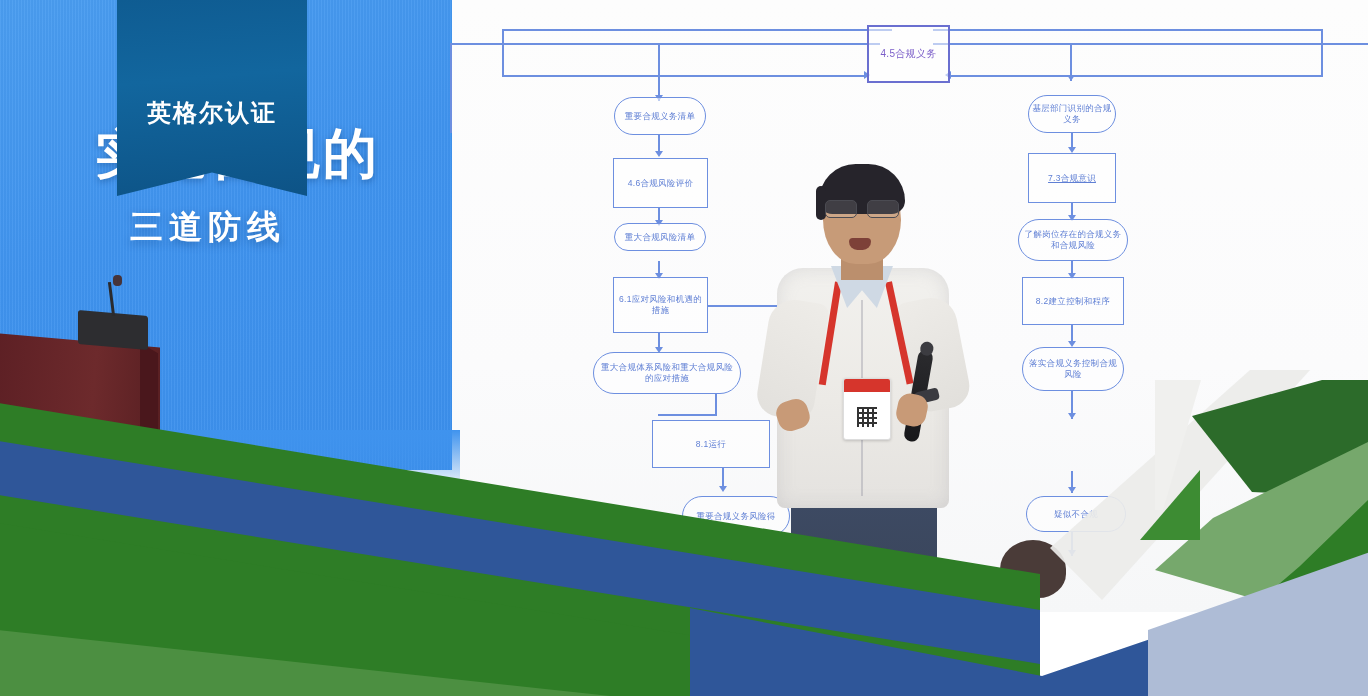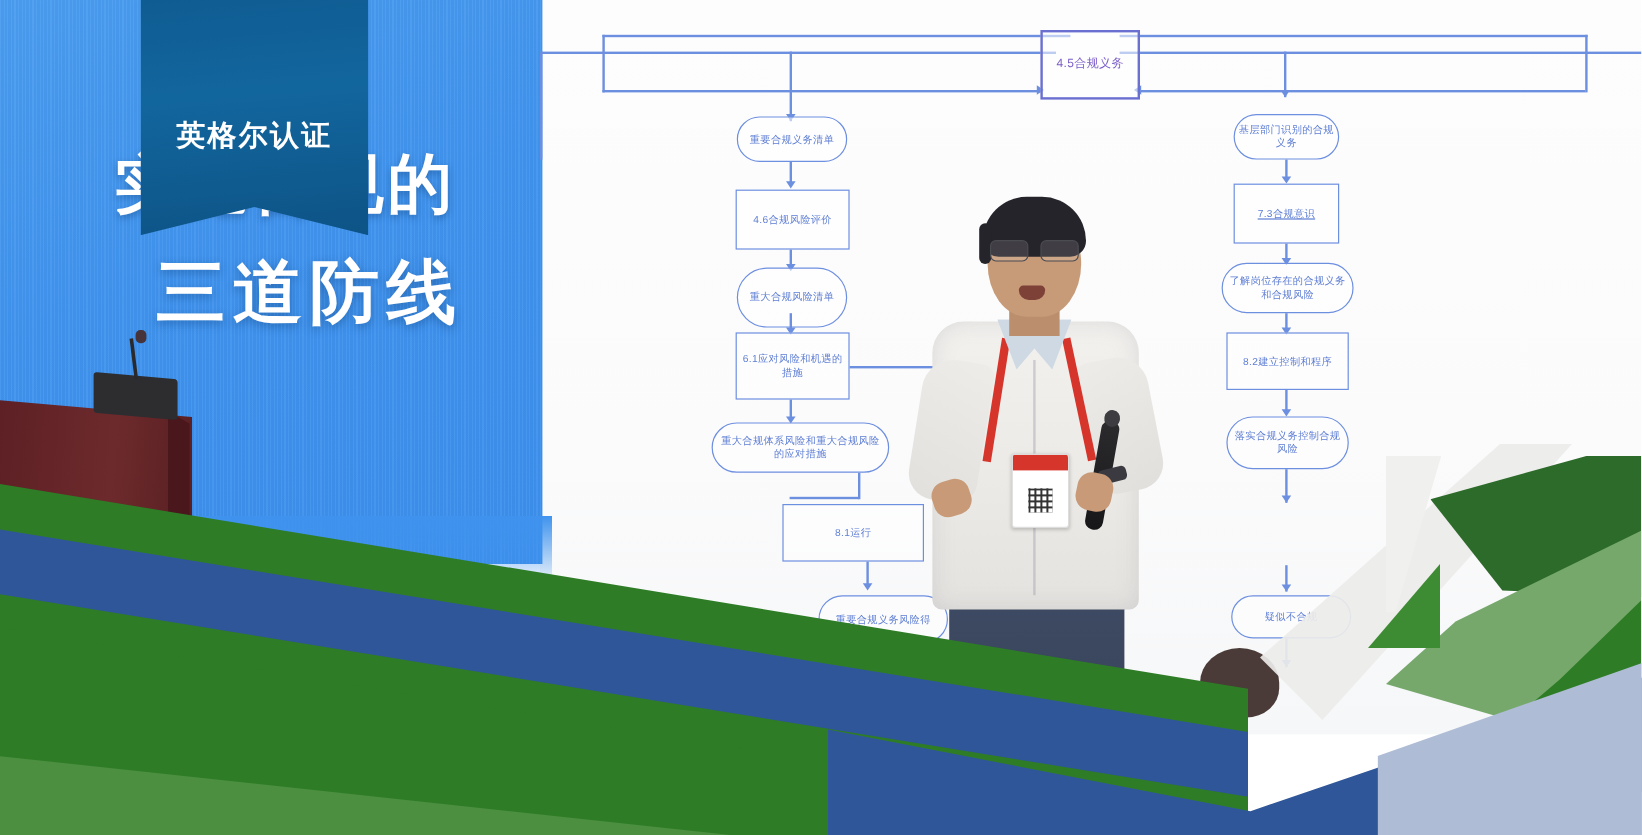--- a/index.html
+++ b/index.html
@@ -35,21 +35,21 @@
   }
 
   
   .wall-head-top{
     position:absolute;left:95px;top:118px;width:330px;
     color:#ffffff;font-size:54px;font-weight:700;letter-spacing:3px;
     white-space:nowrap;text-shadow:0 2px 6px rgba(0,40,90,.35);
   }
   .wall-head-main{
     position:absolute;left:130px;top:205px;width:340px;
-    color:#ffffff;font-size:58px;font-weight:700;letter-spacing:6px;
+    color:#ffffff;font-size:33px;font-weight:700;letter-spacing:6px;
     white-space:nowrap;text-shadow:0 3px 8px rgba(0,40,90,.35);
   }
 
   
   .ribbon{
     position:absolute;left:117px;top:0;width:190px;height:196px;
     background:linear-gradient(175deg,#0f5c92 0%,#12669e 40%,#0d5386 100%);
     clip-path:polygon(0 0,100% 0,100% 100%,50% 88%,0 100%);
     box-shadow:0 4px 14px rgba(0,25,55,.35);
   }
@@ -348,21 +348,21 @@
       <div class="node accent" style="left:417px;top:10px;width:83px;height:58px;">4.5合规义务</div>
 
       <div class="node round" style="left:164px;top:82px;width:92px;height:38px;">重要合规义务清单</div>
       <div class="conn v" style="left:208px;top:120px;height:20px;"></div>
       <div class="arrow" style="left:205px;top:136px;"></div>
 
       <div class="node" style="left:163px;top:143px;width:95px;height:50px;">4.6合规风险评价</div>
       <div class="conn v" style="left:208px;top:193px;height:16px;"></div>
       <div class="arrow" style="left:205px;top:205px;"></div>
 
-      <div class="node round" style="left:164px;top:208px;width:92px;height:50px;font-family:Liberation Mono, monospace;">重大合规风险清单</div>
+      <div class="node round" style="left:164px;top:208px;width:92px;height:28px;">重大合规风险清单</div>
       <div class="conn v" style="left:208px;top:246px;height:16px;"></div>
       <div class="arrow" style="left:205px;top:258px;"></div>
 
       <div class="node" style="left:163px;top:262px;width:95px;height:56px;">6.1应对风险和机遇的措施</div>
       <div class="conn h" style="left:258px;top:290px;width:72px;"></div>
       <div class="conn v" style="left:208px;top:318px;height:18px;"></div>
       <div class="arrow" style="left:205px;top:332px;"></div>
 
       <div class="node round" style="left:143px;top:337px;width:148px;height:42px;">重大合规体系风险和重大合规风险的应对措施</div>
       <div class="conn v" style="left:265px;top:379px;height:22px;"></div>

